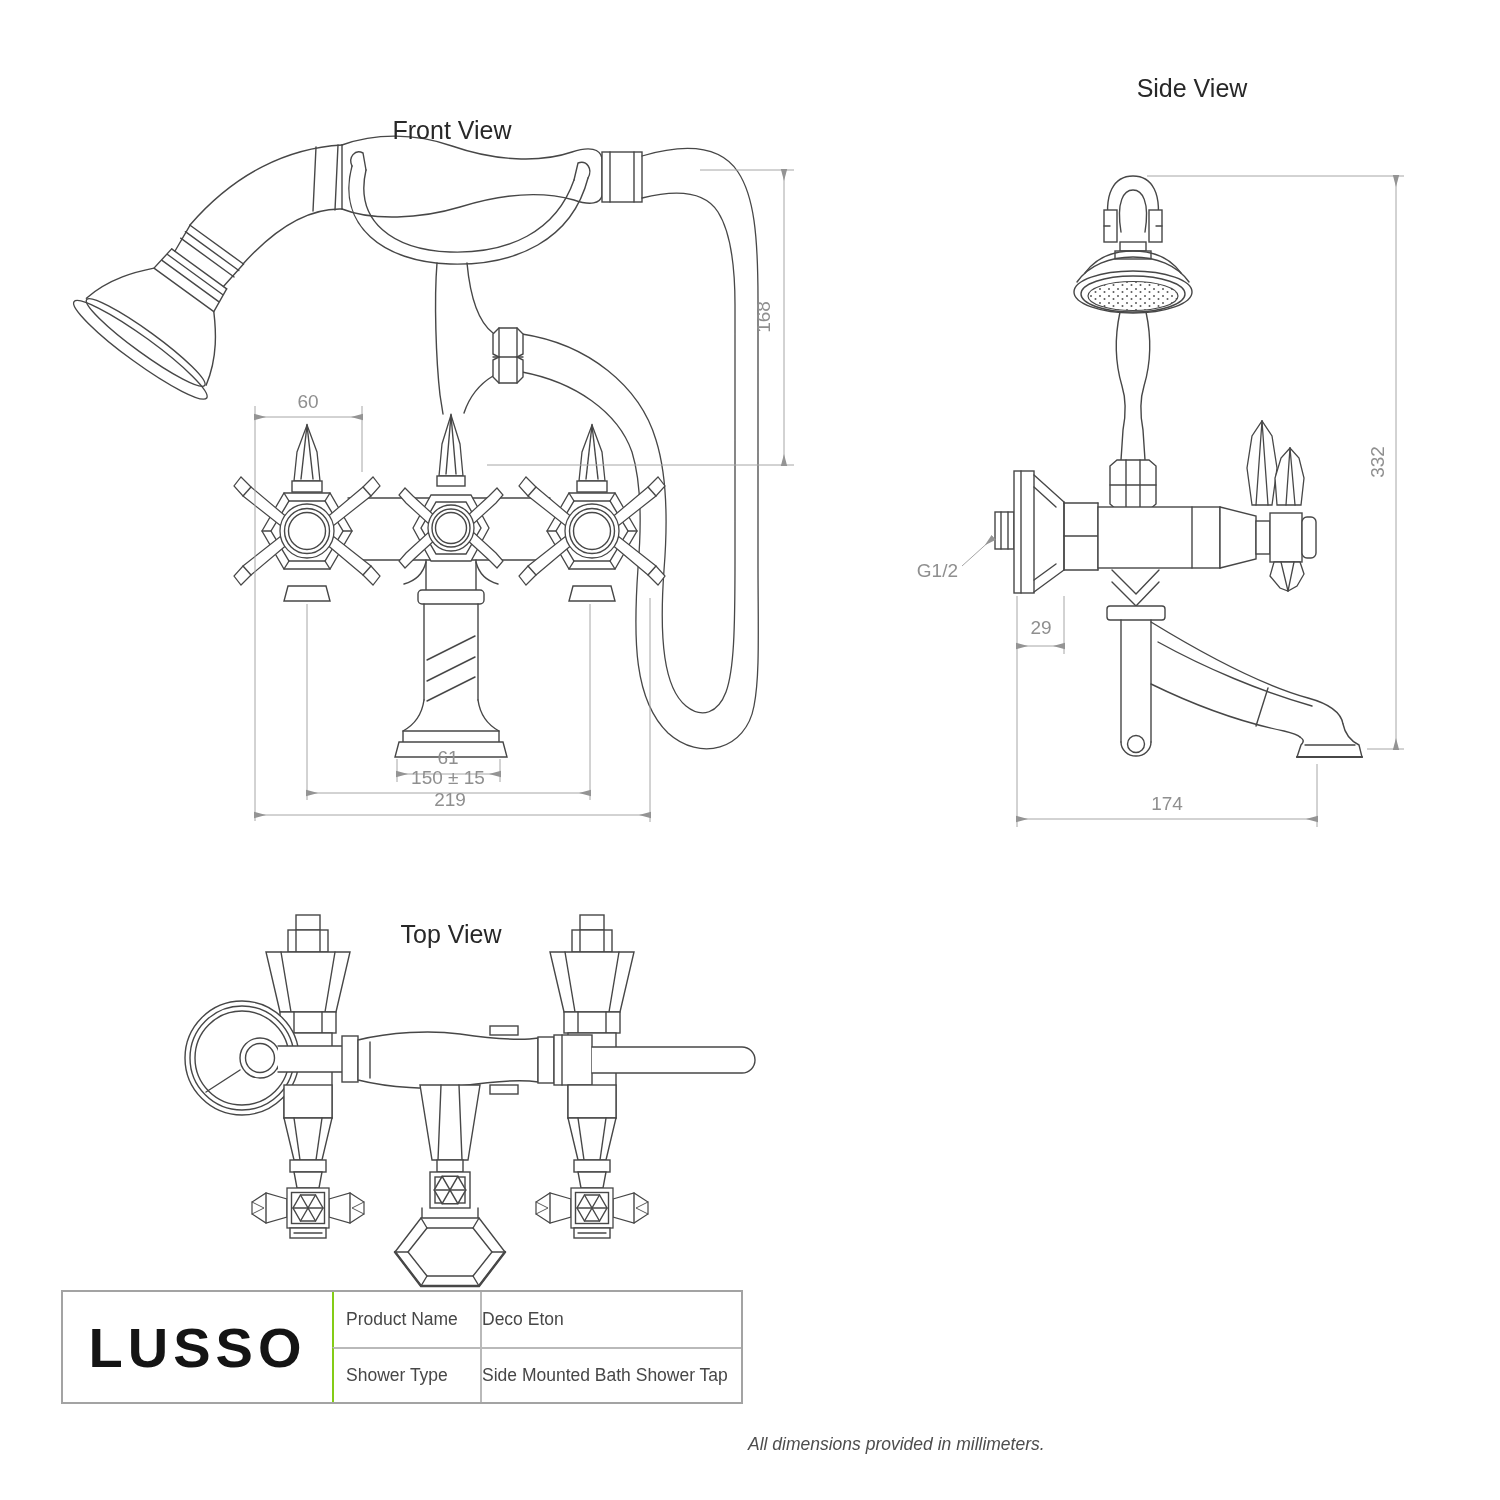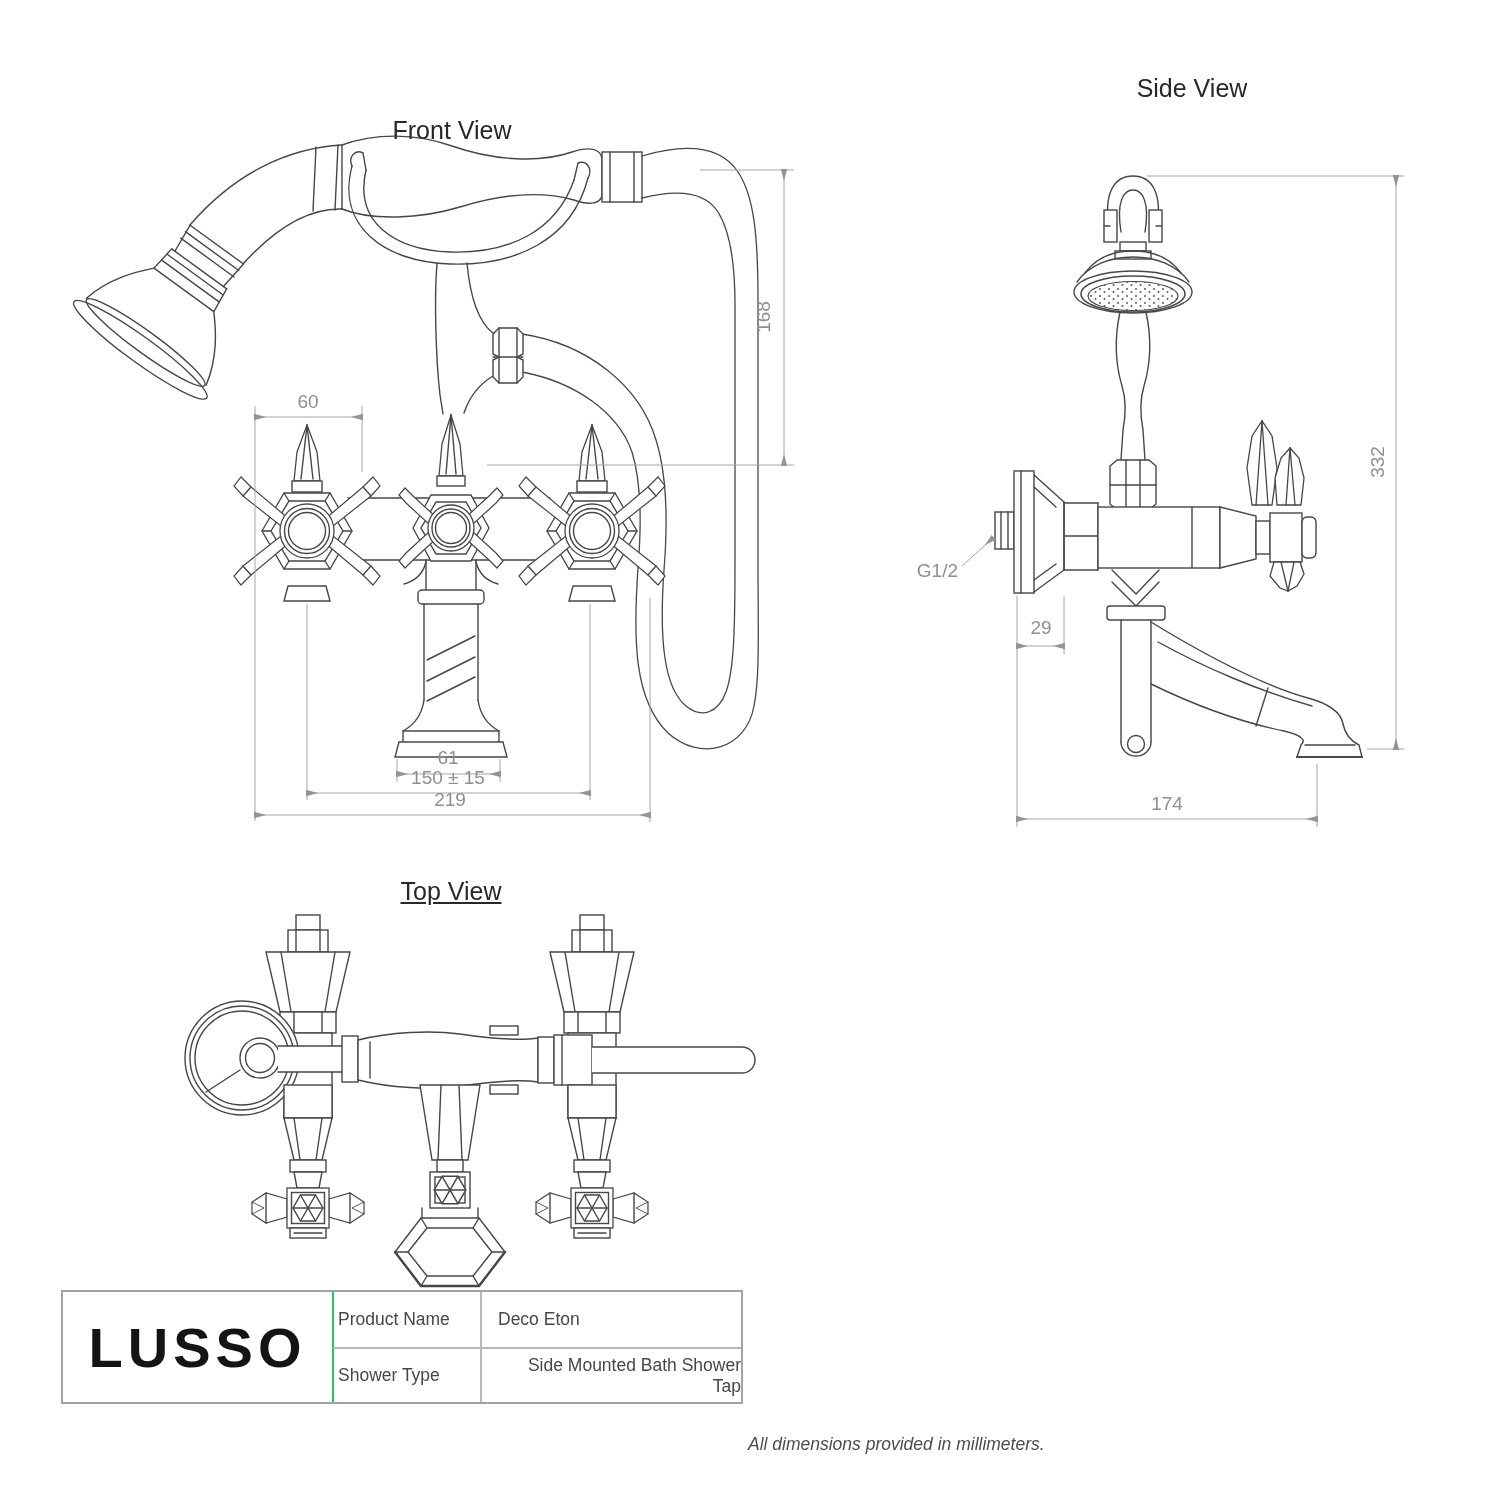--- a/index.html
+++ b/index.html
@@ -2,27 +2,27 @@
 <html><head>
 <meta charset="utf-8">
 <style>
   html,body{margin:0;padding:0;background:#fff;}
   body{width:1500px;height:1500px;position:relative;font-family:"Liberation Sans",sans-serif;overflow:hidden;}
   .stage{position:absolute;left:0;top:0;width:1500px;height:1500px;}
   svg{position:absolute;left:0;top:0;}
   .view-title{position:absolute;font-size:25px;color:#282828;transform:translateX(-50%);white-space:nowrap;}
   .t-front{left:452px;top:74px;margin-top:42px;}
   .t-side{left:1192px;top:74px;}
-  .t-top{left:451px;top:877px;text-decoration:underline;}
+  .t-top{left:451px;top:920px;}
   
   .tblock{position:absolute;left:61px;top:1290px;width:678px;height:110px;border:2px solid #a3a3a3;display:grid;grid-template-columns:269px 148px 1fr;grid-template-rows:1fr 1fr;background:#fff;text-align:right;}
   .cell{display:flex;align-items:center;color:#474747;font-size:17.5px;}
   .brand{grid-row:1/3;justify-content:center;font-size:56px;font-weight:700;letter-spacing:5px;color:#141414;}
-  .lbl{border-left:2px solid #22c55e;padding-left:4px;}
-  .val{border-left:2px solid #b9b9b9;padding-left:16px;}
+  .lbl{border-left:2px solid #84cc16;padding-left:12px;}
+  .val{border-left:2px solid #b9b9b9;}
   .r2{border-top:2px solid #b9b9b9;}
   .footnote{position:absolute;left:748px;top:1434px;font-size:17.5px;font-style:italic;color:#4d4d4d;text-align:center;}
   text{font-family:"Liberation Sans",sans-serif;fill:#8f8f8f;font-size:19px;}
 </style>
 </head>
 <body>
 
 <div class="stage">
 
 <svg width="1500" height="1500" viewBox="0 0 1500 1500">

